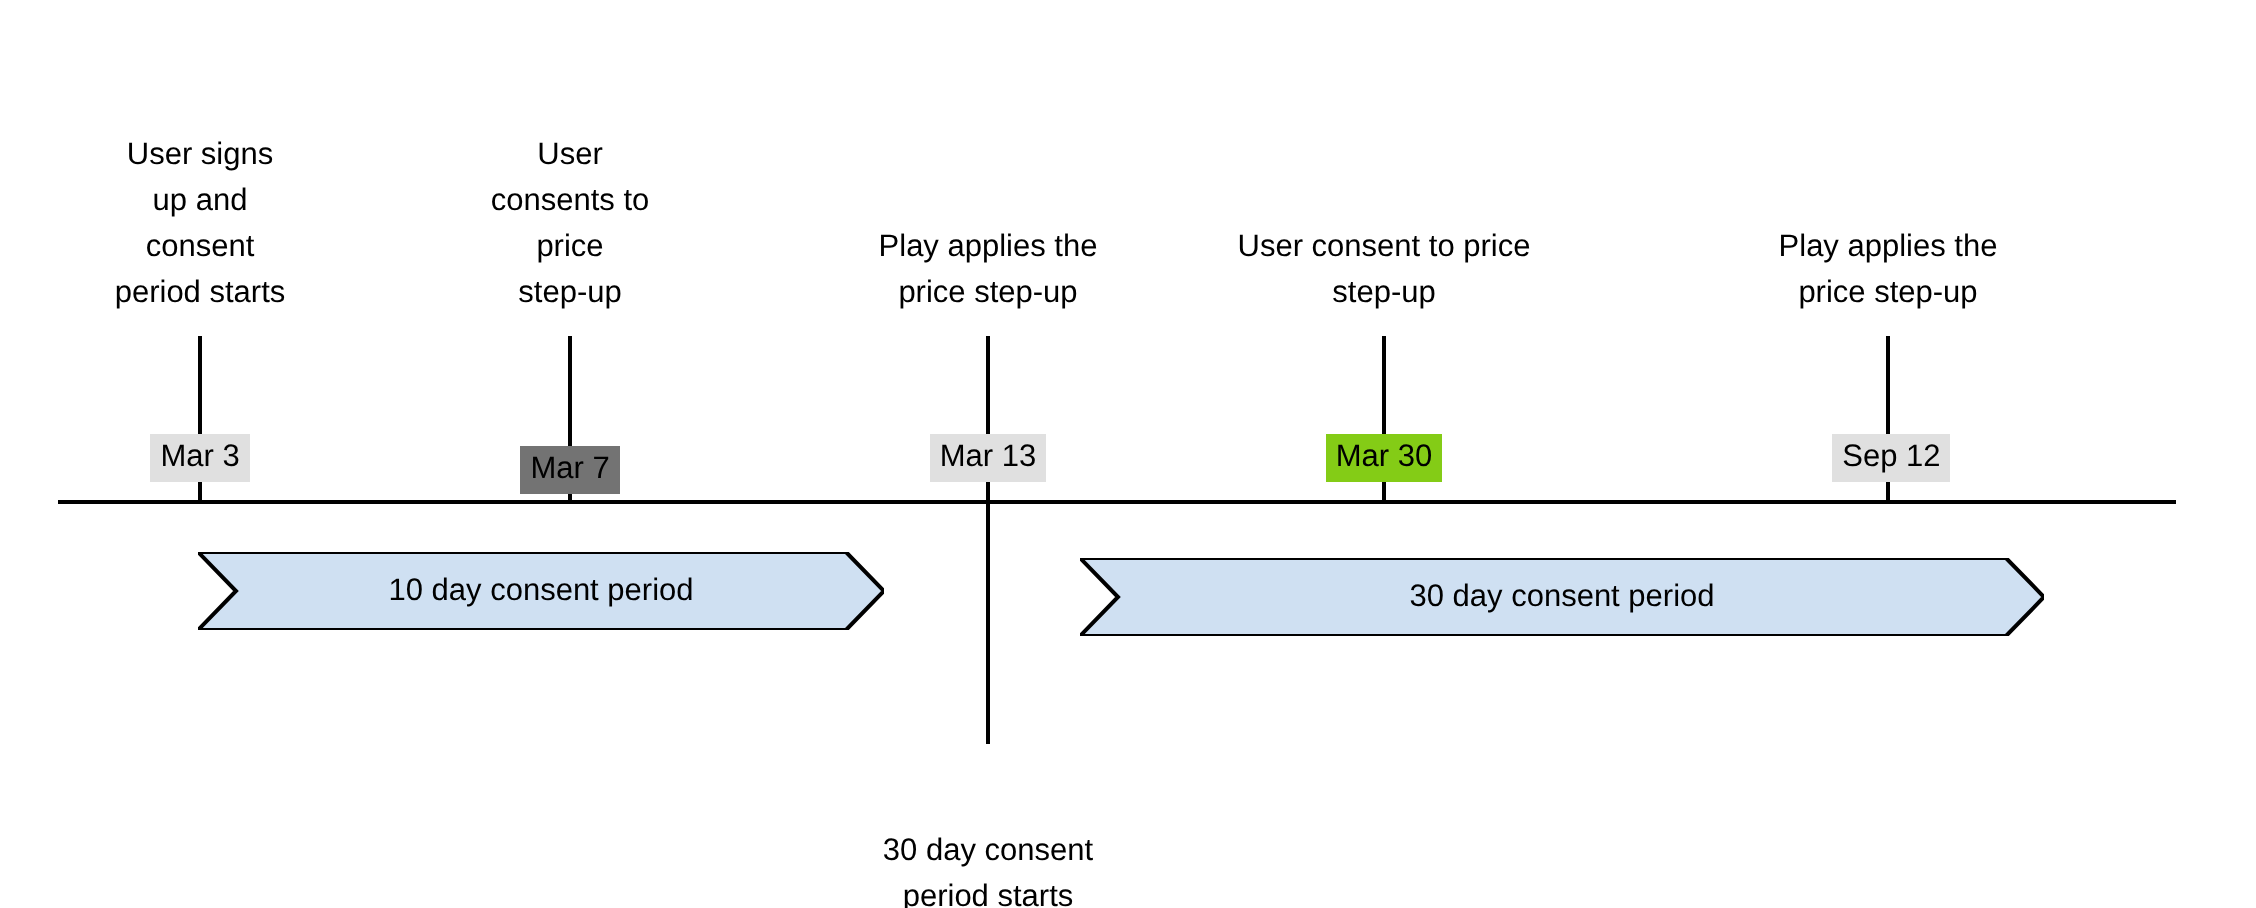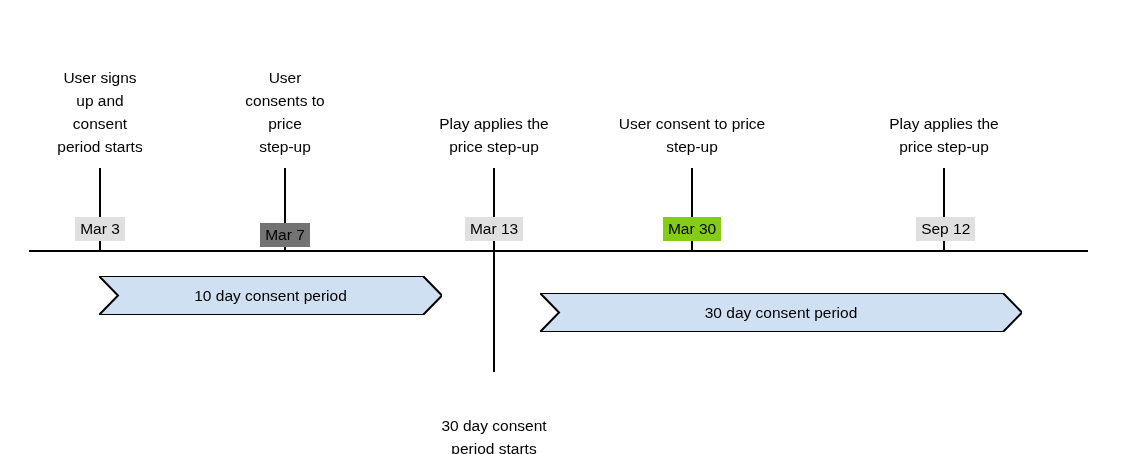--- a/index.html
+++ b/index.html
@@ -119,21 +119,21 @@
   <div class="date-chip" style="background: rgb(224, 224, 224); top: 217px; left: 464.875px;">Mar 13</div>
   <div class="date-chip" style="background: #84cc16; top: 217px; left: 662.875px;">Mar 30</div>
   <div class="date-chip" style="background: rgb(224, 224, 224); top: 217px; left: 916.164px;">Sep 12</div>
 
   <div class="chevron" style="left: 99px; top: 276px; width: 343px; height: 39px;">
       <svg width="343" height="39" viewBox="0 0 343 39">
         <polygon points="0,0 324,0 343,19.5 324,39 0,39 19,19.5" fill="#cfe0f2" stroke="#000000" stroke-width="2" stroke-linejoin="miter"></polygon>
       </svg>
     <span class="chevron-label">10 day consent period</span>
   </div>
-  <div class="chevron" style="left: 540px; top: 293px; width: 482px; height: 39px;">
+  <div class="chevron" style="left: 540px; top: 279px; width: 482px; height: 39px;">
       <svg width="482" height="39" viewBox="0 0 482 39">
         <polygon points="0,0 463,0 482,19.5 463,39 0,39 19,19.5" fill="#cfe0f2" stroke="#000000" stroke-width="2" stroke-linejoin="miter"></polygon>
       </svg>
     <span class="chevron-label">30 day consent period</span>
   </div>
 
   <div class="bottom-note" style="left: 344px; width: 300px; top: 375px; margin-top: 39px;">30 day consent
 period starts</div>
 
 </div>

